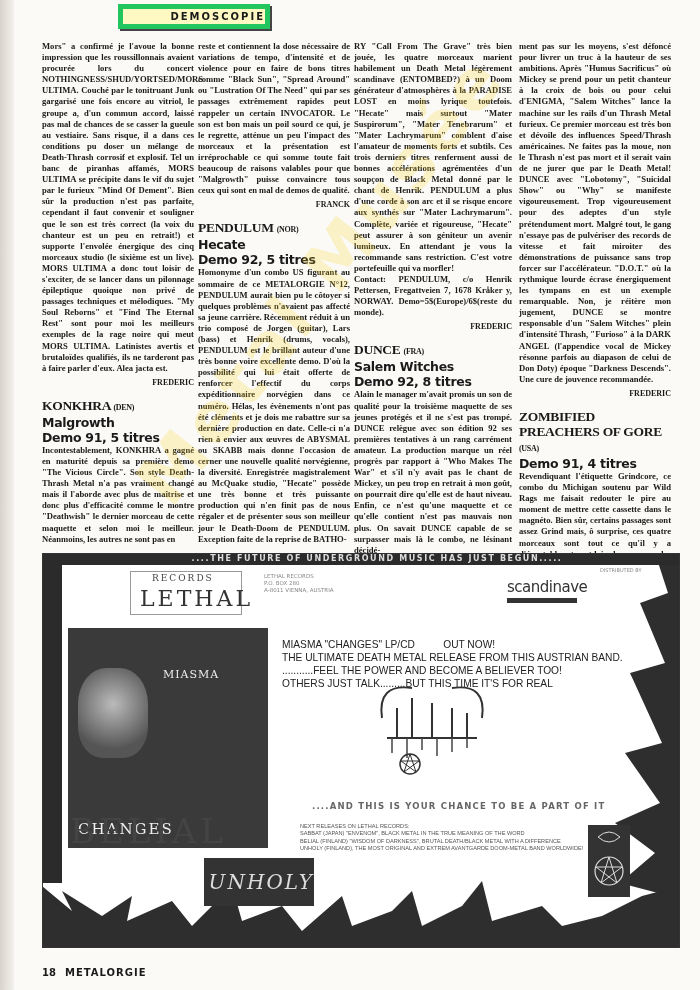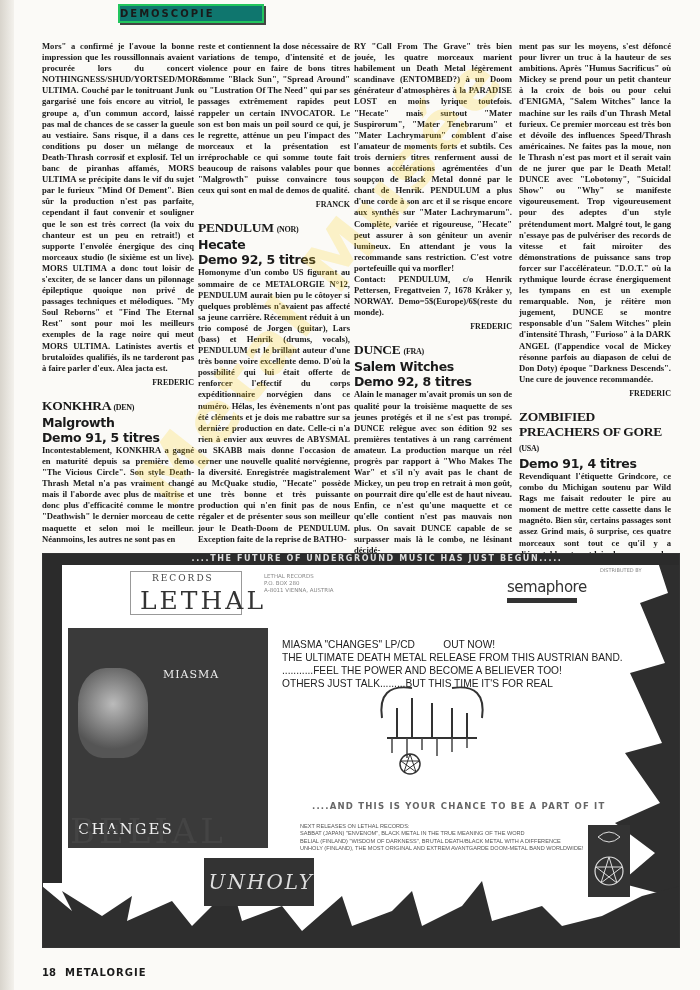--- a/index.html
+++ b/index.html
@@ -1,23 +1,23 @@
 <!DOCTYPE html>
 <html><head>
 <meta charset="utf-8">
 <style>
   html, body { margin:0; padding:0; }
   body { width:700px; height:990px; background:#fbfaf7; position:relative; overflow:hidden;
          font-family:"Liberation Serif", serif; color:#1a1a1a; }
   .gutter { position:absolute; left:0; top:0; width:14px; height:990px;
             background:linear-gradient(to right,#d8d4cc,#f3f1ec); }
   .section-tag { position:absolute; left:118px; top:4px; width:142px; height:15px;
-                 border:2px solid #22c55e; box-shadow:2px 2px 0 #444; background:#0f766e;
+                 border:5px solid #22c55e; box-shadow:2px 2px 0 #444; background:#fef9c3;
                  font-family:"DejaVu Sans", sans-serif; font-weight:bold; font-size:10px;
-                 letter-spacing:2px; text-align:left; line-height:15px; }
+                 letter-spacing:2px; text-align:right; line-height:15px; }
   .col { position:absolute; top:41px; font-size:8.6px; line-height:11.1px; text-align:justify;
          font-family:"Liberation Serif", serif; font-weight:bold; }
   .col p { margin:0; }
   .c1 { left:42px; width:152px; }
   .c2 { left:198px; width:152px; }
   .c3 { left:354px; width:158px; }
   .c4 { left:519px; width:152px; }
   .sig { text-align:right; font-size:8px; margin:3px 0 10px; font-family:"Liberation Serif", serif; }
   .review-title { font-family:Liberation Serif, serif; font-weight:bold; font-size:13.5px;
                   line-height:15px; letter-spacing:-0.3px; text-align:left; }
@@ -32,21 +32,21 @@
   .ad-bottom-flames { position:absolute; left:0; bottom:0; width:100%; height:72px; }
   .ad-right-flames { position:absolute; right:0; top:0; width:70px; height:100%; }
   .ad-left-strip { position:absolute; left:0; top:0; width:20px; height:330px; background:#2b2b2b; }
   .ad-banner { position:absolute; left:0; top:0; width:638px; height:12px; color:#ddd;
                font-family:"DejaVu Sans", sans-serif; font-size:8px; letter-spacing:1.6px;
                line-height:12px; text-align:center; font-weight:bold;padding-left:16px; }
   .lethal-box { position:absolute; left:88px; top:18px; width:110px; height:42px;
                 border:1px solid #999; }
   .lethal-top { position:absolute; left:110px; top:20px; font-size:9px; letter-spacing:2px;
                 font-family:"DejaVu Serif", serif; color:#444; }
-  .lethal-word { position:absolute; left:98px; top:33px; font-size:25px; letter-spacing:3px;
+  .lethal-word { position:absolute; left:98px; top:33px; font-size:22px; letter-spacing:3px;
                  font-family:"DejaVu Serif", serif; color:#333; }
   .lethal-addr { position:absolute; left:222px; top:20px; font-size:5.5px; line-height:7px;
                  color:#888; font-family:"DejaVu Sans", sans-serif; }
   .semaphore { position:absolute; left:465px; top:25px; font-family:"DejaVu Sans", sans-serif;
                font-size:15px; color:#333; letter-spacing:-0.5px; }
   .semaphore-bar { position:absolute; left:465px; top:45px; width:70px; height:5px; background:#333; }
   .promo-small { position:absolute; left:558px; top:14px; font-size:5px; color:#888;
                  font-family:"DejaVu Sans", sans-serif; }
   .album { position:absolute; left:26px; top:75px; width:200px; height:220px; background:#3a3a3a;
            overflow:hidden; }
@@ -148,21 +148,21 @@
   <div class="lethal-box"></div>
   <div class="lethal-top">RECORDS</div>
   <div class="lethal-word">LETHAL</div>
   <div class="lethal-addr">
     <div>LETHAL RECORDS</div>
     <div>P.O. BOX 280</div>
     <div>A-8011 VIENNA, AUSTRIA</div>
   </div>
 
   <div class="promo-small">DISTRIBUTED BY</div>
-  <div class="semaphore">semaphore</div>
+  <div class="semaphore">scandinave</div>
   <div class="semaphore-bar"></div>
 
   <div class="album">
     <div class="face"></div>
     <div class="band">MIASMA</div>
     <div class="changes">CHANGES</div>
   </div>
 
   <div class="promo">
     <div class="row">MIASMA "CHANGES" LP/CD          OUT NOW!</div>

